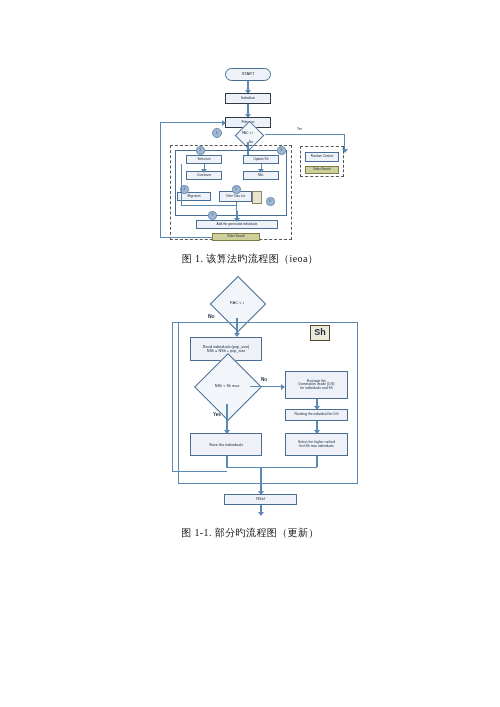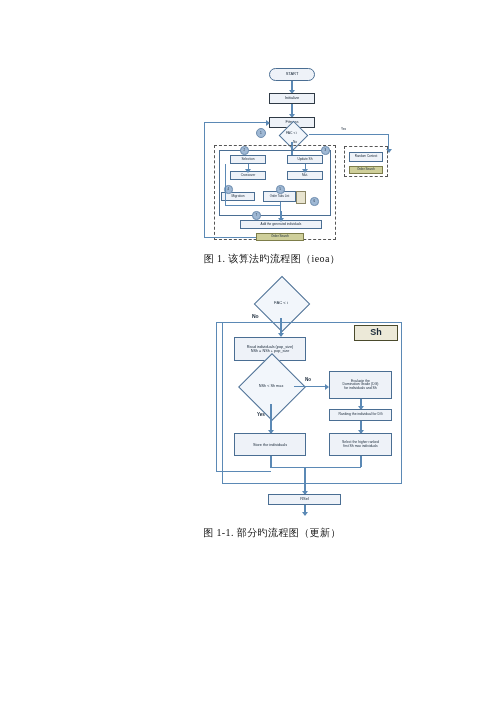--- a/index.html
+++ b/index.html
@@ -1,19 +1,19 @@
 <!DOCTYPE html>
 <html><head>
 <meta charset="utf-8">
 <style>
   html,body{margin:0;padding:0;background:#ffffff;}
   body{width:500px;height:707px;position:relative;overflow:hidden;
        font-family:"Liberation Sans",sans-serif;color:#000;}
 
-  .page{position:absolute;inset:0;background:#fff;margin-left:44px;}
+  .page{position:absolute;inset:0;background:#fff;}
 
   
   .node{position:absolute;box-sizing:border-box;display:flex;align-items:center;
         justify-content:center;text-align:center;line-height:1.05;
         color:#1b2a3a;overflow:hidden;}
   .proc{background:#eef2f8;border:1px solid #4a6e93;}
   .proc-thick{background:#eef2f8;border:1.4px solid #2f3a45;}
   .term{background:#eef2f8;border:1px solid #4a6e93;border-radius:999px;}
   .olive{background:#cfcf9a;border:1px solid #7d7d4a;}
   .shbox{background:#ece9d8;border:1.6px solid #4a4a2c;font-weight:bold;}
@@ -187,21 +187,21 @@
       <div class="dtext" style="font-size:4.2px;">
         <span>FAC &lt; i</span>
       </div>
     </div>
     <div class="lbl lbl-b" style="left:208px;top:313px;font-size:5px;">No</div>
     <div class="line vline" style="left:236.4px;top:318px;height:18px;"></div>
     <div class="arrow arr-down" style="left:234px;top:333px;"></div>
 
     <div class="solidbox" style="left:178px;top:322px;width:180px;height:162px;border-color:#5b89b5;"></div>
 
-    <div class="node shbox" style="left:310px;top:325px;width:44px;height:16px;font-size:9px;">
+    <div class="node shbox" style="left:310px;top:325px;width:20px;height:16px;font-size:9px;">
       <span>Sh</span>
     </div>
 
     <div class="node proc" style="left:190px;top:337px;width:72px;height:24px;font-size:3.8px;white-space:pre-line;padding:1px;">
       <span>Read individuals (pop_size)
 NSh = NSh + pop_size</span>
     </div>
     <div class="line vline" style="left:226.4px;top:361px;height:12px;"></div>
     <div class="arrow arr-down" style="left:224px;top:370px;"></div>
 

